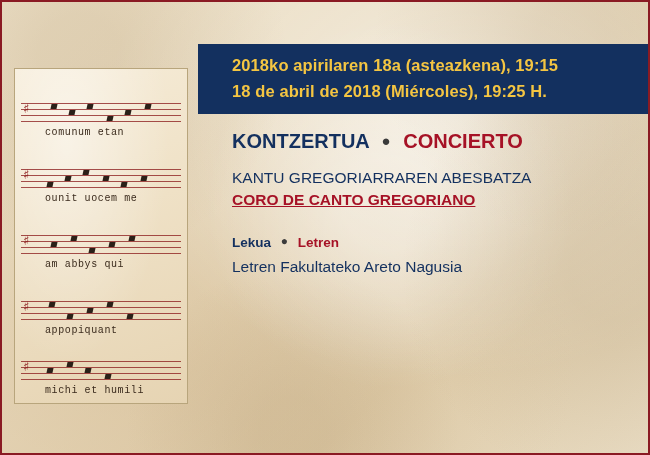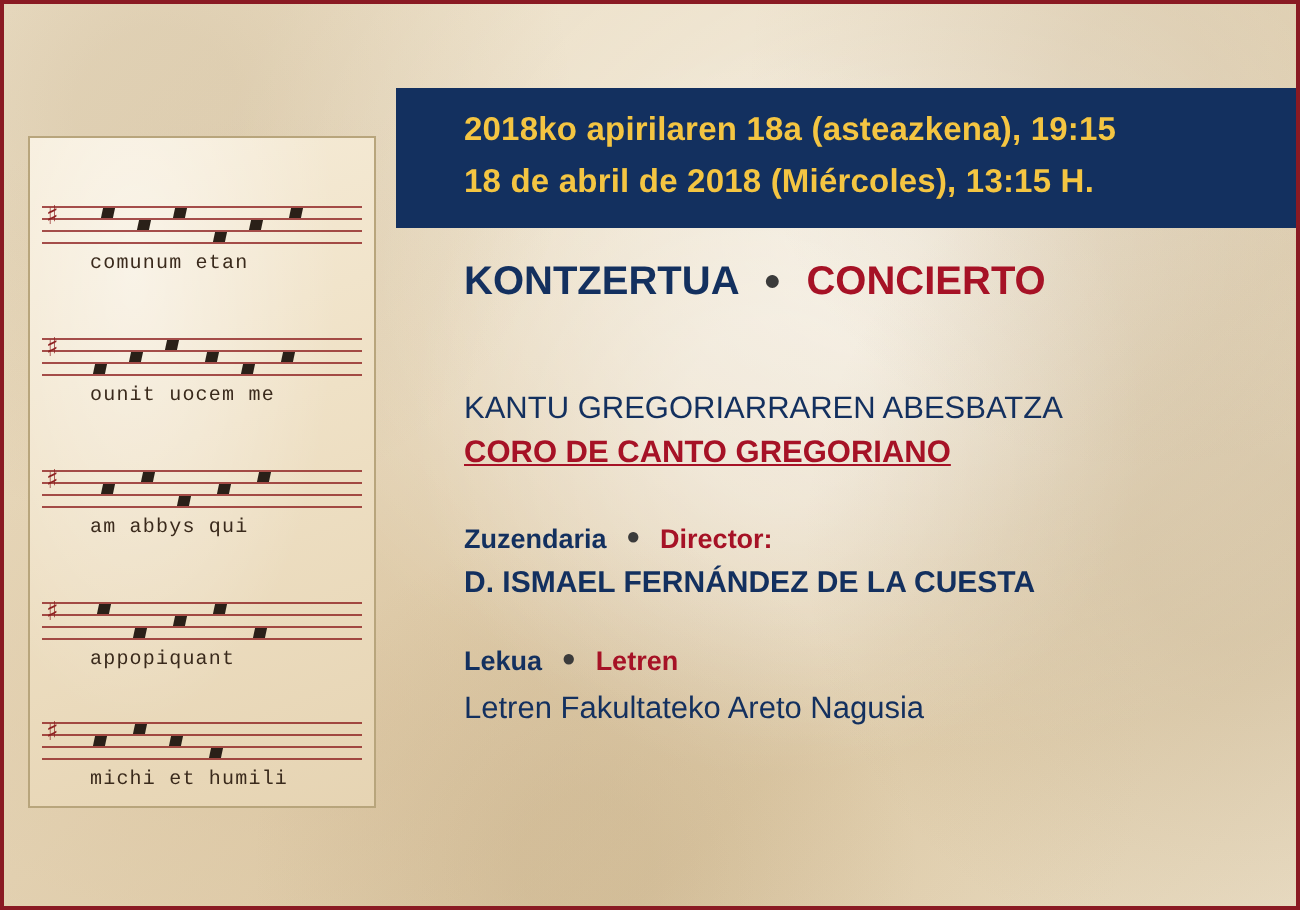--- a/index.html
+++ b/index.html
@@ -128,21 +128,21 @@
   
   .content {
     position: absolute;
     left: 230px;
     top: 128px;
     width: 400px;
   }
   .title-row {
     font-size: 20px;
     font-weight: bold;
-    margin-bottom: 41px;
+    margin-bottom: 14px;
     white-space: nowrap;
   }
   .eu { color: #13305f; }
   .es { color: #a61226; }
   .dot {
     color: #3b3b3b;
     font-size: 15px;
     vertical-align: 2px;
     padding: 0 7px;
   }
@@ -177,21 +177,21 @@
   }
 </style>
 </head>
 <body>
 
 <div id="poster">
   <div class="mottle"></div>
 
   <div class="header-band">
     <div class="line">2018ko apirilaren 18a (asteazkena), 19:15</div>
-    <div class="line">18 de abril de 2018 (Miércoles), 13:15 H.</div>
+    <div class="line">18 de abril de 2018 (Miércoles), 19:25 H.</div>
   </div>
 
   <div class="manuscript-frame">
     <div class="manuscript-inner"></div>
 
     <div class="staff" style="top:34px">
       <div class="rule"></div>
         <div class="rule"></div>
         <div class="rule"></div>
         <div class="rule"></div>
@@ -268,28 +268,20 @@
       <span class="eu">KONTZERTUA</span>
       <span class="dot">●</span>
       <span class="es">CONCIERTO</span>
     </div>
 
     <div class="block">
       <div class="line-eu-b">KANTU GREGORIARRAREN ABESBATZA</div>
       <div class="line-es-b">CORO DE CANTO GREGORIANO</div>
     </div>
 
-    <div class="block">
-      <div class="label-row">
-        <span class="eu">Zuzendaria</span>
-        <span class="dot">●</span>
-        <span class="es">Director:</span>
-      </div>
-      <div class="name-row">D. ISMAEL FERNÁNDEZ DE LA CUESTA</div>
-    </div>
 
     <div class="block">
       <div class="label-row">
         <span class="eu">Lekua</span>
         <span class="dot">●</span>
         <span class="es">Letren</span>
       </div>
       <div class="line-eu-b">Letren Fakultateko Areto Nagusia</div>
     </div>
 

